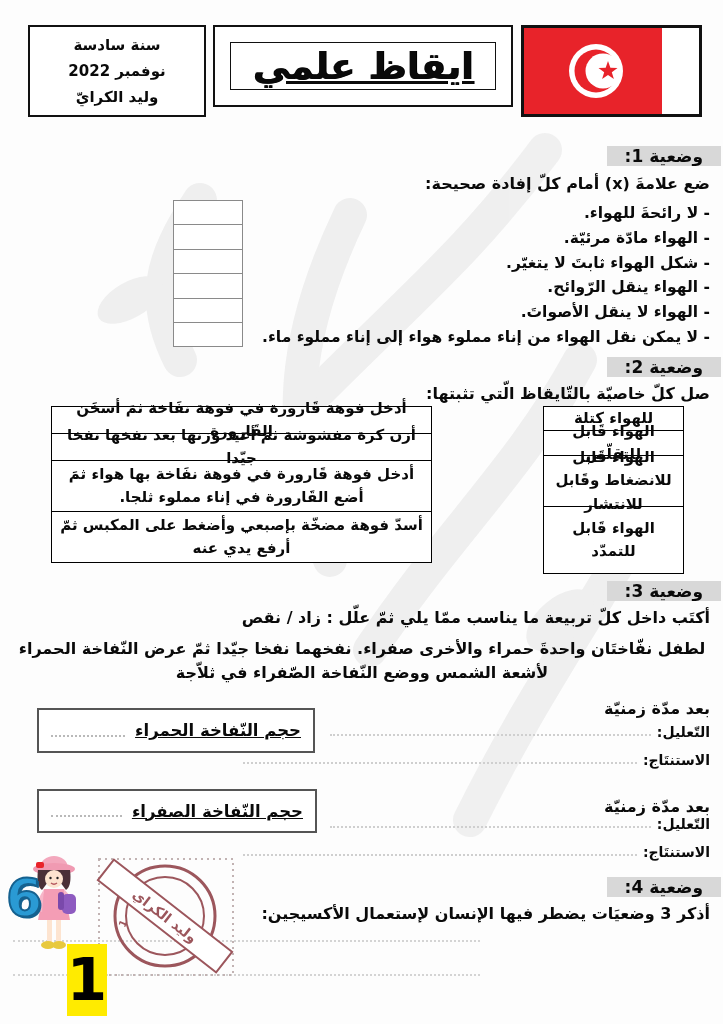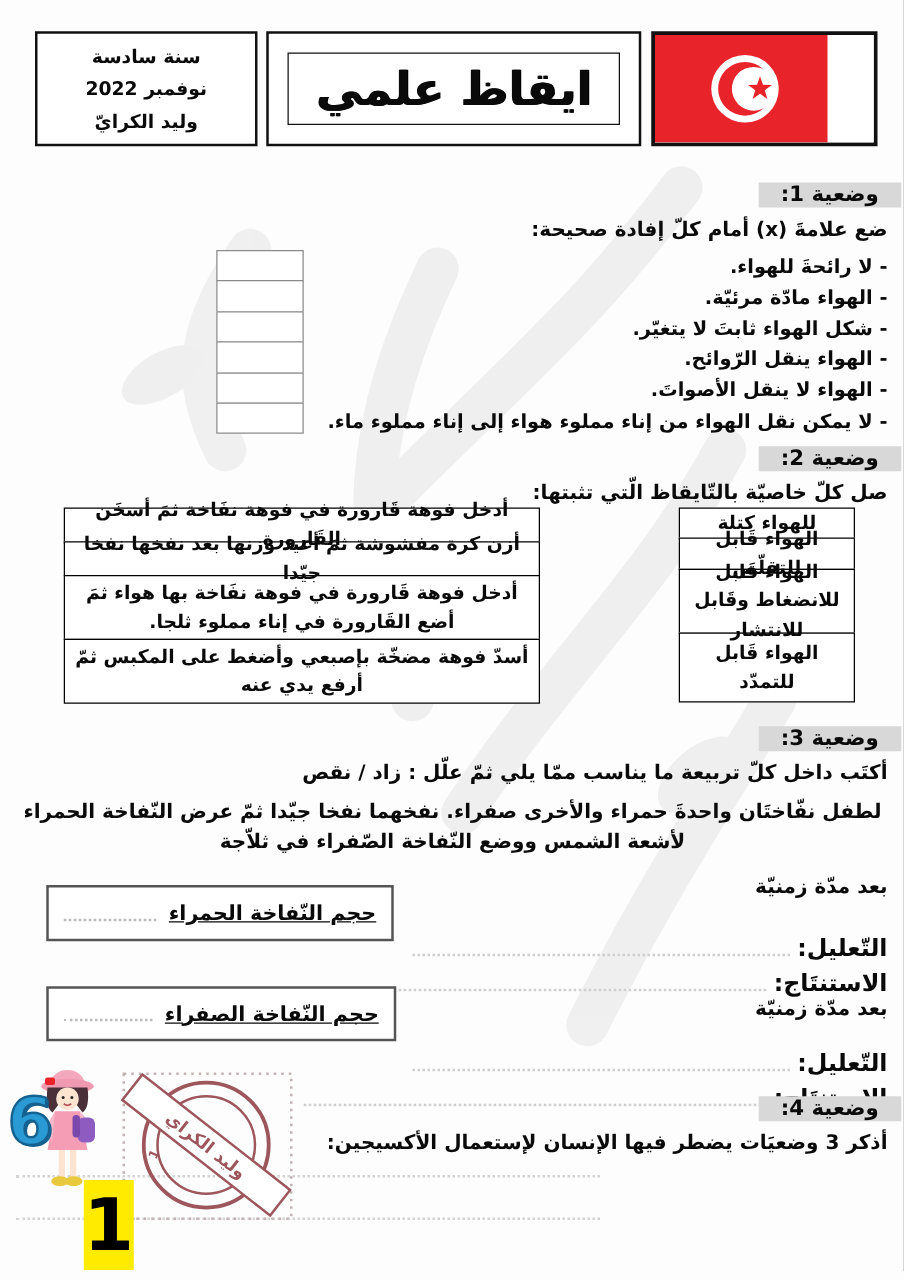--- a/index.html
+++ b/index.html
@@ -10,21 +10,21 @@
     font-family:"DejaVu Sans", sans-serif; font-weight:bold; color:#0a0a0a;
   }
   .wm { position:absolute; inset:0; z-index:0; pointer-events:none; }
   .content { position:absolute; inset:0; z-index:1; }
 
   
   .hbox { position:absolute; top:25px; background:#fff; }
   .info-box { left:28px; width:178px; height:92px; border:2px solid #111;
     display:flex; flex-direction:column; justify-content:center; align-items:center;
     font-size:15px; line-height:26px; text-align:center; }
-  .title-box { left:213px; width:300px; height:92px; border:2px solid #111; padding:15px; }
+  .title-box { left:213px; width:300px; height:82px; border:2px solid #111; padding:15px;text-decoration:underline; }
   .title-inner { width:100%; height:100%; border:1.5px solid #111;
     display:flex; align-items:center; justify-content:center;
     font-size:37px; letter-spacing:1px; text-shadow:1px 0 0 #000; }
   .flag-box { left:521px; width:181px; height:92px; border:3px solid #111; }
   .flag-box svg { display:block; width:100%; height:100%; }
 
   
   .sec-heading { position:absolute; right:2px; background:#d8d8d8; font-size:17px; padding:0 18px; }
   .line { position:absolute; right:13px; font-size:16px; white-space:nowrap; }
 
@@ -39,21 +39,21 @@
     justify-content:center; text-align:center; padding:0 5px; background:#fff; line-height:1.55; }
   .exp-table { left:16px; top:407px; width:416px; font-size:15px; }
   .prop-table { left:508px; top:407px; width:176px; font-size:15px; }
 
   .scenario { position:absolute; right:13px; left:14px; top:637px; text-align:center;
     font-size:16px; line-height:24px; }
 
   .vol-box { position:absolute; left:37px; border:2px solid #555; background:#fff;
     display:flex; align-items:center; padding:0 12px; gap:10px; font-size:16.5px;text-decoration:underline; }
   .dots-fill { flex:1 1 auto; border-bottom:2px dotted #b9b9b9; height:12px; min-width:40px; }
-  .dot-row { position:absolute; right:13px; display:flex; align-items:center; gap:6px; font-size:19px;margin-top:24px; }
+  .dot-row { position:absolute; right:13px; display:flex; align-items:flex-start; gap:6px; font-size:14px; }
   .dot-row .dots-fill { border-bottom:2px dotted #cfcfcf; }
 
   .answer-line { position:absolute; right:243px; width:467px; height:0;
     border-bottom:2px dotted #d4d4d4; }
 
   
   .girl { position:absolute; left:14px; top:852px; }
   .grade-num { position:absolute; left:6px; top:868px; font-size:52px; color:#2a9ad4;
     -webkit-text-stroke:2px #15618f; text-shadow:2px 2px 0 #15618f; z-index:3; }
   .stamp { position:absolute; left:96px; top:856px; }
@@ -132,21 +132,21 @@
       <div class="match-row" style="height:29px">أدخل فوهة قَارورة في فوهة نفَاخة ثمَ أسخَن القَارورة</div>
       <div class="match-row" style="height:28px">أزن كرة مفشوشة ثمَ أعيد وزنها بعد نفخها نفخا جيّدا</div>
       <div class="match-row" style="height:52px">أدخل فوهة قَارورة في فوهة نفَاخة بها هواء ثمَ أضع القَارورة في إناء مملوء ثلجا.</div>
       <div class="match-row" style="height:52px">أسدّ فوهة مضخّة بإصبعي وأضغط على المكبس ثمّ أرفع يدي عنه</div>
     </div>
 
     <div class="match-table prop-table">
       <div class="match-row" style="height:26px">للهواء كتلة</div>
       <div class="match-row" style="height:26px">الهواء قَابل للتقلّص</div>
       <div class="match-row" style="height:52px">الهواء قَابل للانضغاط وقَابل للانتشار</div>
-      <div class="match-row" style="height:56px">الهواء قَابل للتمدّد</div>
+      <div class="match-row" style="height:68px">الهواء قَابل للتمدّد</div>
     </div>
 
     <div class="sec-heading" style="top:581px">وضعية 3:</div>
     <div class="line" style="top:608px">أكتَب داخل كلّ تربيعة ما يناسب ممّا يلي ثمّ علّل : زاد / نقص</div>
     <div class="scenario">لطفل نفّاختَان واحدةَ حمراء والأخرى صفراء. نفخهما نفخا جيّدا ثمّ عرض النّفاخة الحمراء لأشعة الشمس ووضع النّفاخة الصّفراء في ثلاّجة</div>
 
     <div class="line" style="top:699px">بعد مدّة زمنيّة</div>
     <div class="vol-box" style="top:708px; width:278px; height:45px">
       <span>حجم النّفاخة الحمراء</span>
       <span class="dots-fill"></span>

